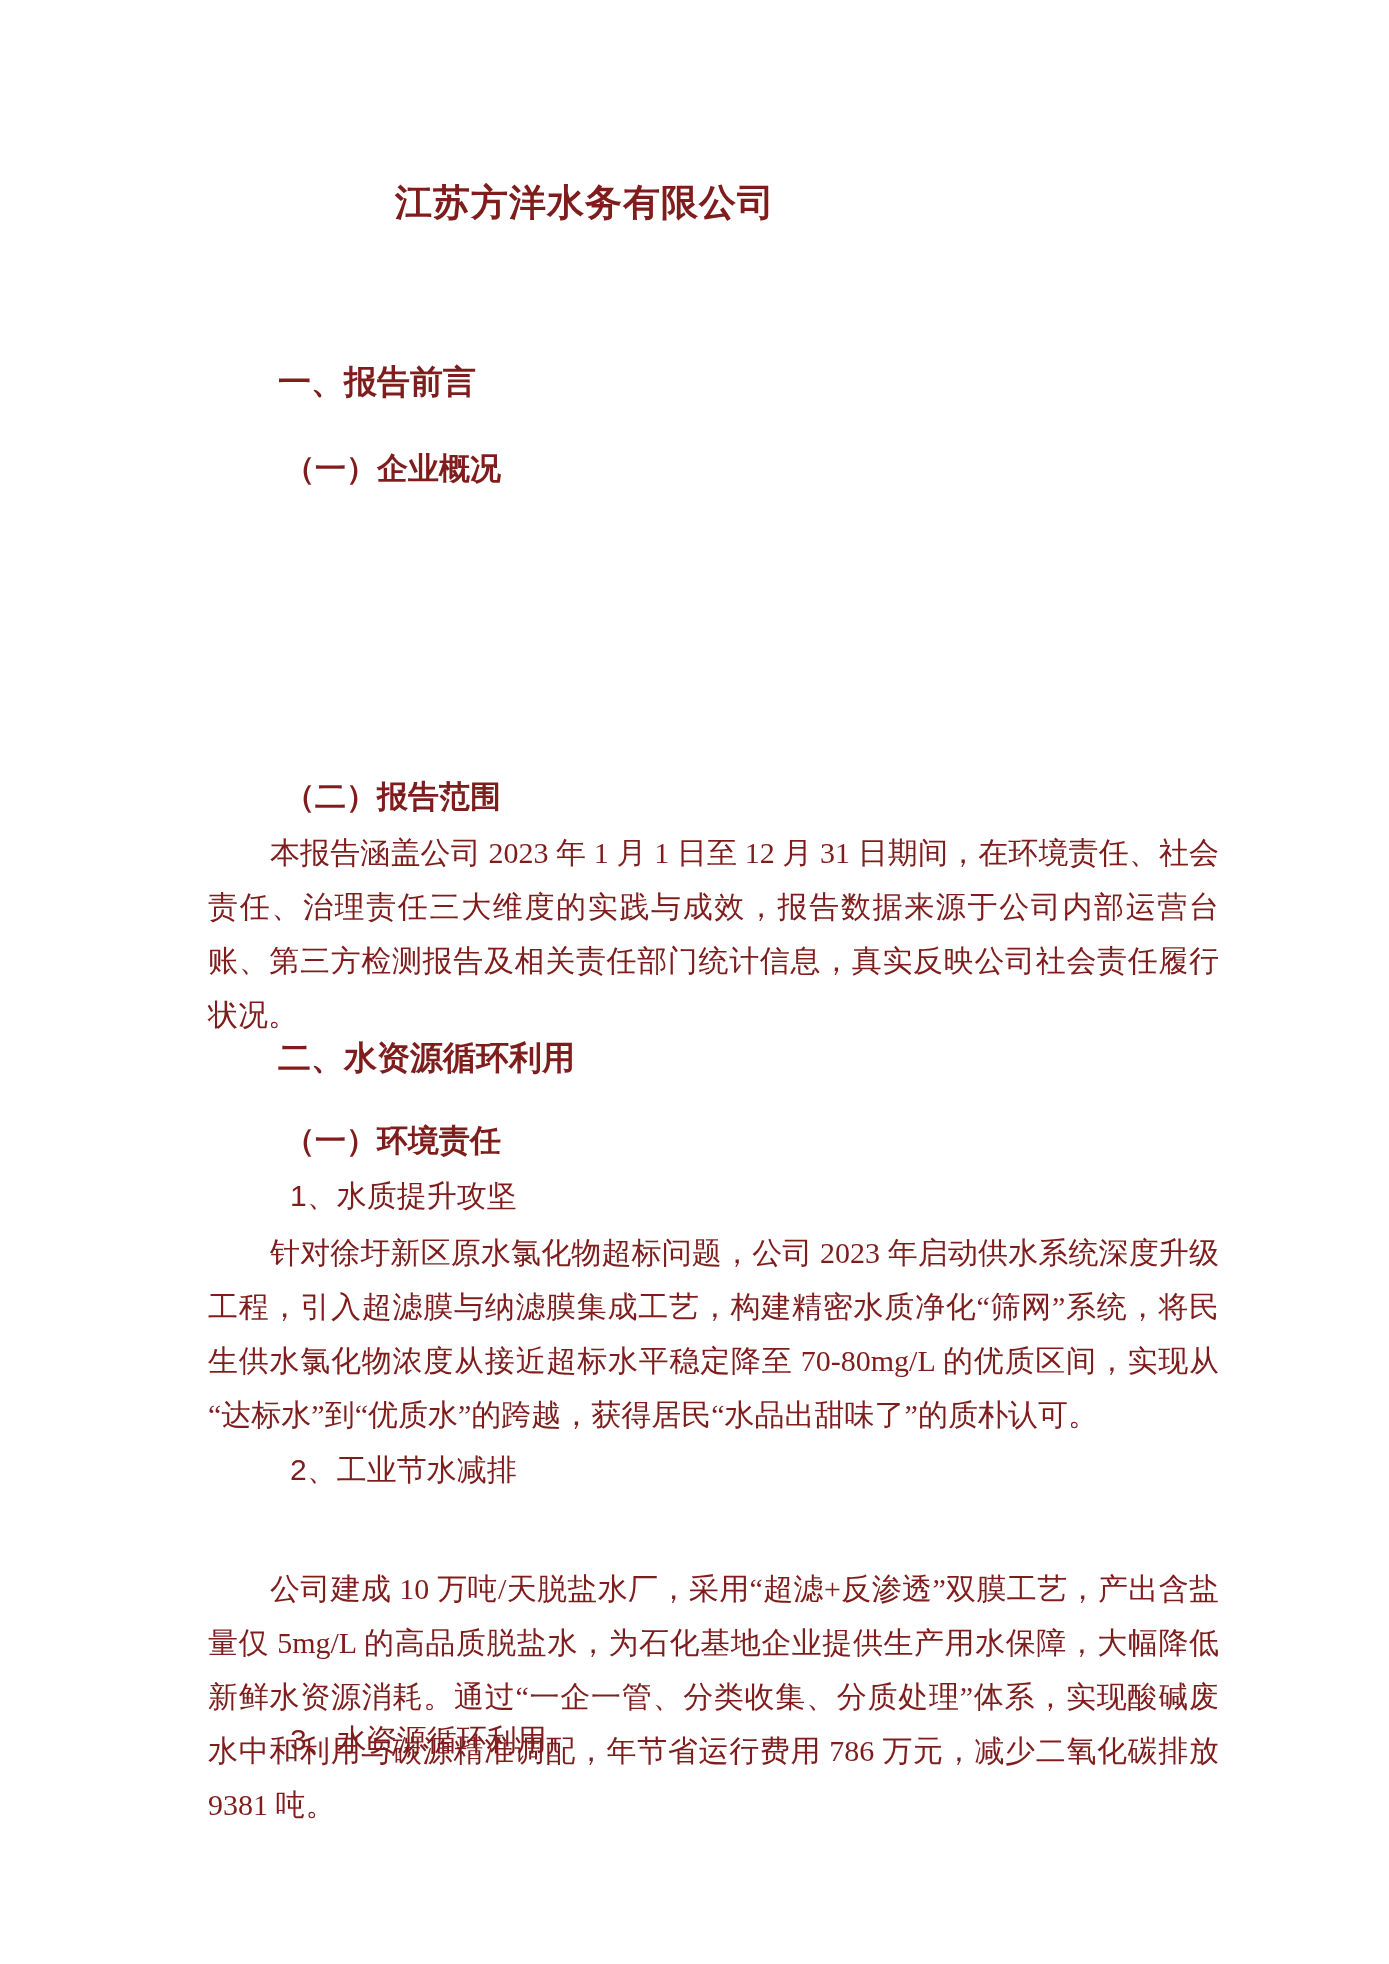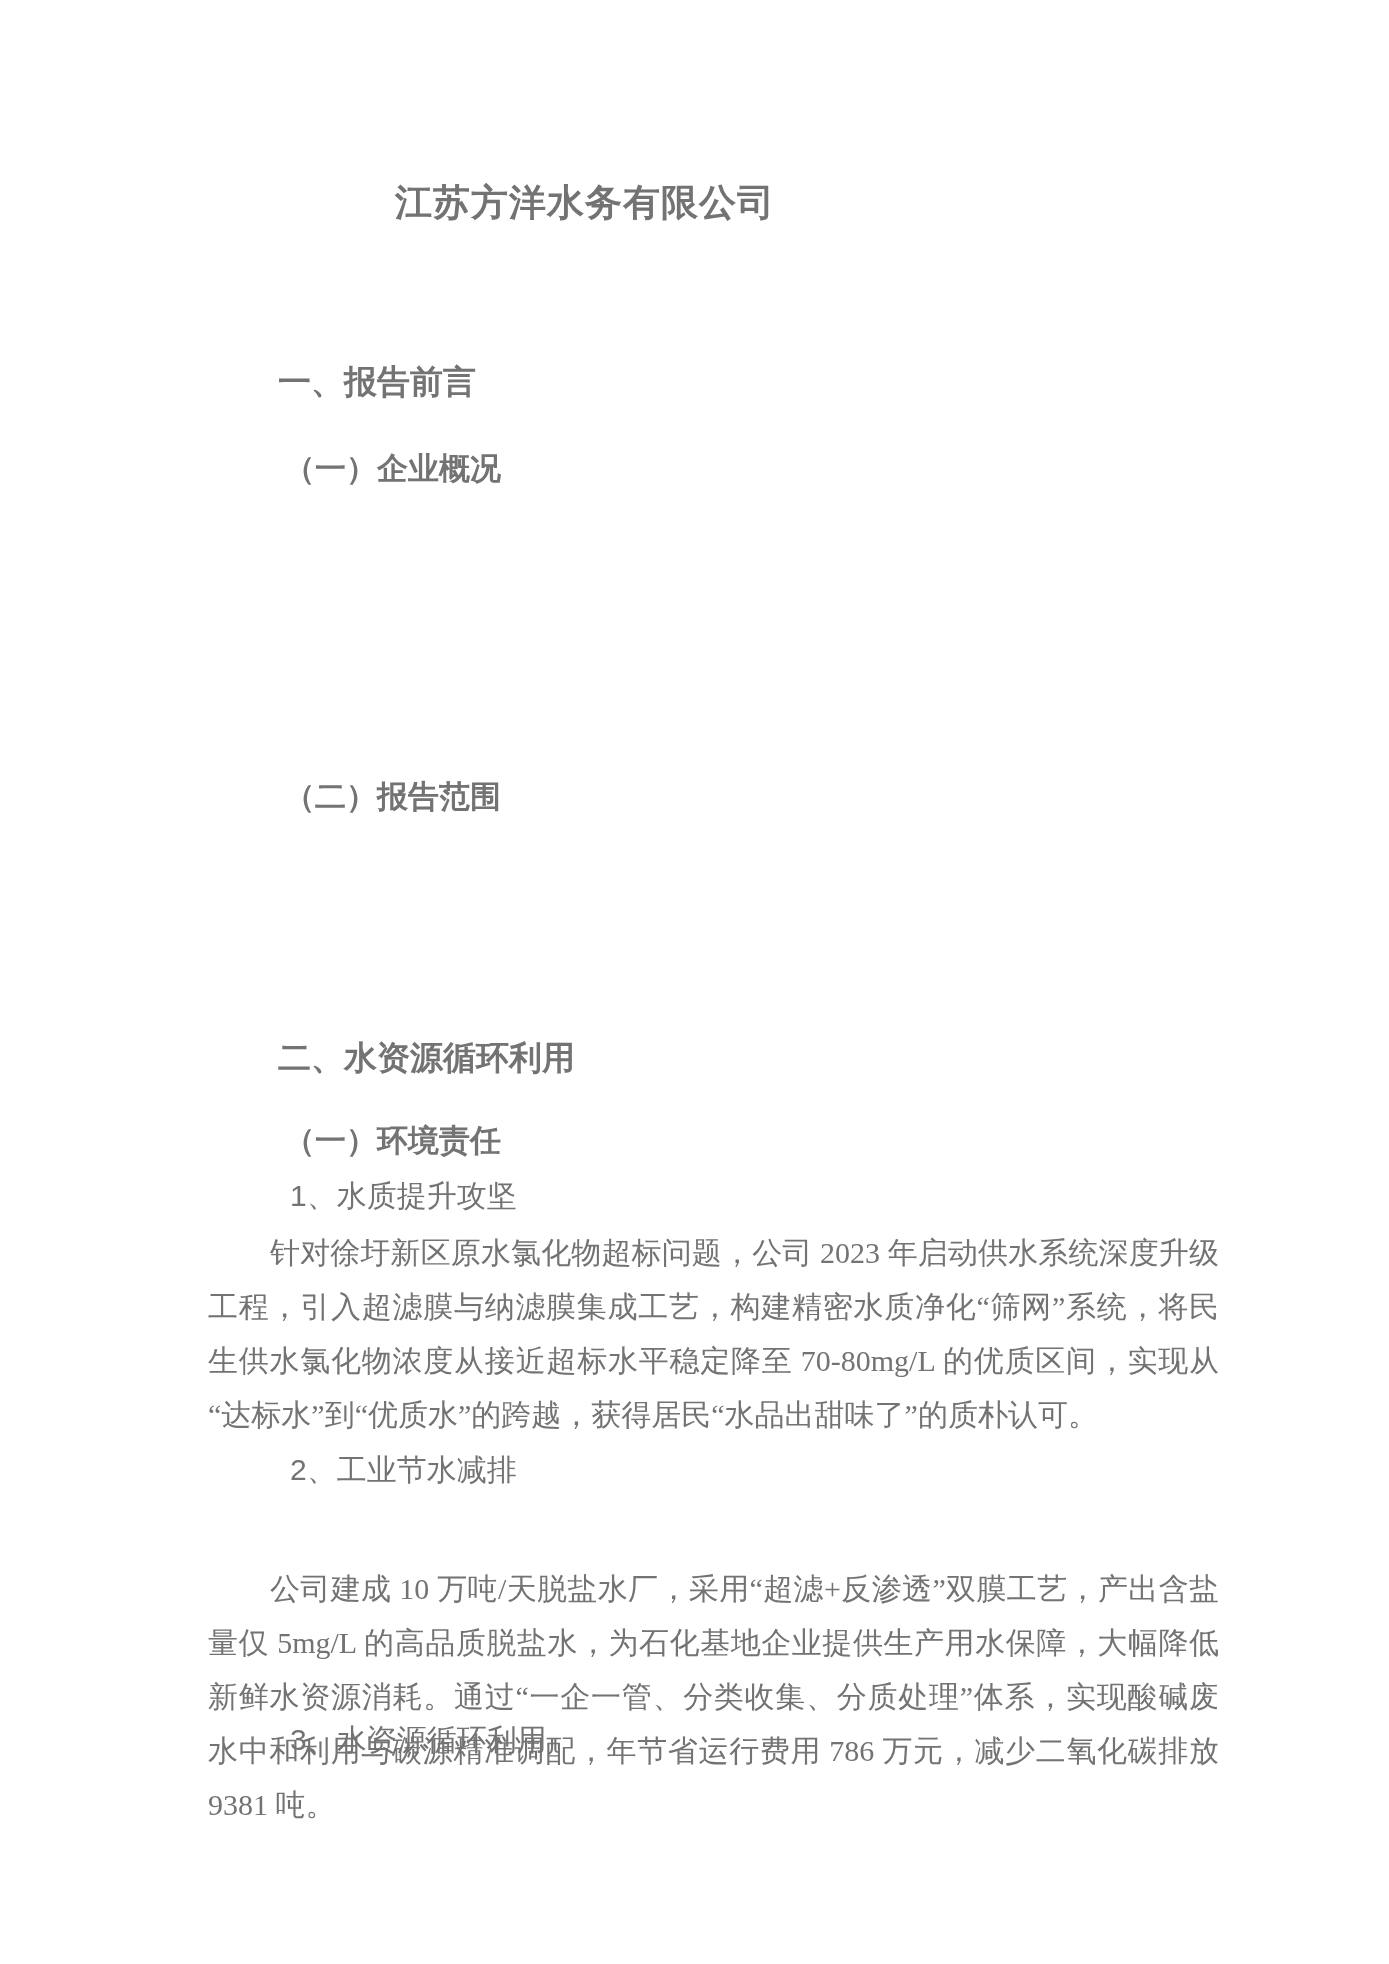--- a/index.html
+++ b/index.html
@@ -7,21 +7,21 @@
     padding: 0;
     background: #ffffff;
   }
   .page {
     position: relative;
     width: 1389px;
     height: 1964px;
     background: #ffffff;
     overflow: hidden;
     font-family: "Liberation Serif", "DejaVu Serif", serif;
-    color: #737373;
+    color: #7f1d1d;
   }
   .doc-title {
     position: absolute;
     left: 0;
     width: 1170px;
     text-align: center;
     font-size: 37px;
     font-weight: 700;
     letter-spacing: 1px;
     font-family: "Liberation Serif", "DejaVu Serif", serif;
@@ -75,20 +75,21 @@
   <div class="doc-title line1">江苏方洋水务有限公司</div>
 
 
   <div class="h1" style="top:362px;">一、报告前言</div>
 
   <div class="h2" style="top:450px;">（一）企业概况</div>
 
 
   <div class="h2" style="top:778px;">（二）报告范围</div>
 
+  <div class="para" style="top:826px;">本报告涵盖公司 2023 年 1 月 1 日至 12 月 31 日期间，在环境责任、社会责任、治理责任三大维度的实践与成效，报告数据来源于公司内部运营台账、第三方检测报告及相关责任部门统计信息，真实反映公司社会责任履行状况。</div>
 
   <div class="h1" style="top:1038px;">二、水资源循环利用</div>
 
   <div class="h2" style="top:1122px;text-align:right;">（一）环境责任</div>
 
   <div class="h3" style="top:1177px;">1、水质提升攻坚</div>
 
   <div class="para" style="top:1226px;">针对徐圩新区原水氯化物超标问题，公司 2023 年启动供水系统深度升级工程，引入超滤膜与纳滤膜集成工艺，构建精密水质净化“筛网”系统，将民生供水氯化物浓度从接近超标水平稳定降至 70-80mg/L 的优质区间，实现从“达标水”到“优质水”的跨越，获得居民“水品出甜味了”的质朴认可。</div>
 
   <div class="h3" style="top:1451px;">2、工业节水减排</div>

